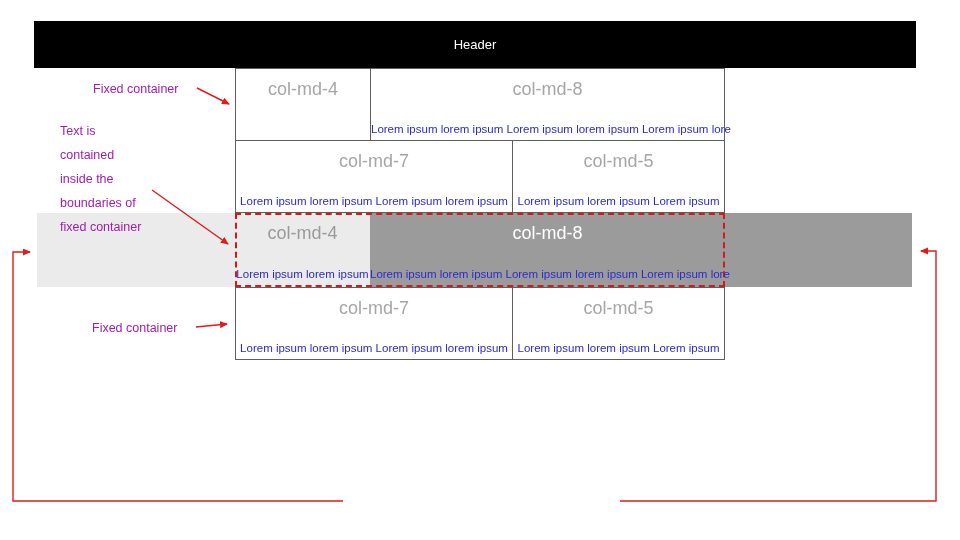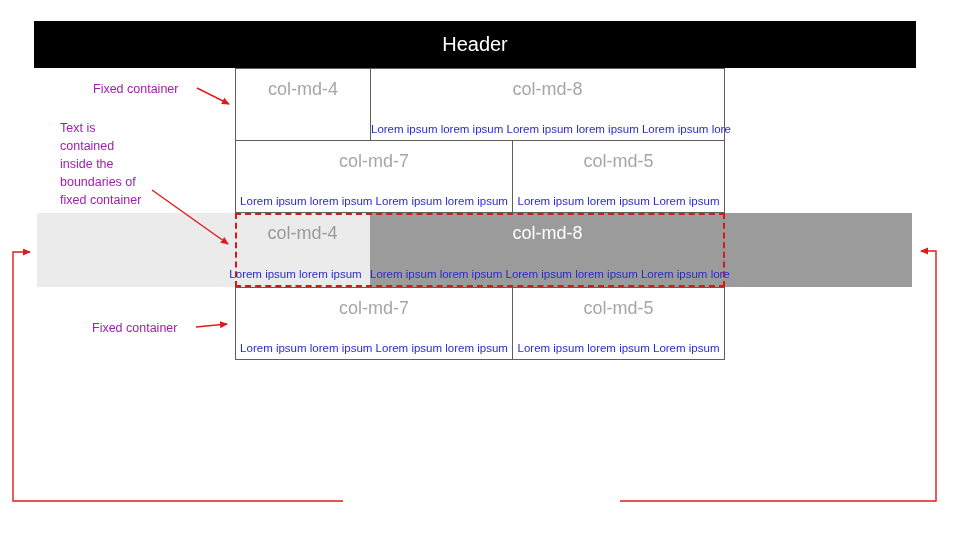--- a/index.html
+++ b/index.html
@@ -6,21 +6,21 @@
   .canvas {
     position:relative; width:960px; height:540px; overflow:hidden;
     font-family:"Liberation Sans", sans-serif; background:#ffffff;
   }
 
   
   .header {
     position:absolute; left:34px; top:21px; width:882px; height:47px;
     background:#000000; color:#ffffff;
     display:flex; align-items:center; justify-content:center;
-    font-size:20px;
+    font-size:13px;
   }
 
   
   .grid-row {
     position:absolute; left:235px; width:490px; height:73px;
     box-sizing:border-box; border:1px solid #5f5f5f;
     display:flex; background:#ffffff;
   }
   .row1 { top:68px; }
   .row2 { top:140px; }
@@ -42,27 +42,27 @@
 
   
   .bleed-light { position:absolute; left:37px;  top:213px; width:333px; height:74px; background:#ebebeb; }
   .bleed-dark  { position:absolute; left:370px; top:213px; width:542px; height:74px; background:#9b9b9b; }
   .dashed-box  {
     position:absolute; left:235px; top:213px; width:490px; height:74px;
     box-sizing:border-box; border:2px dashed #d21a1a;
   }
   .r3-label-1 { position:absolute; left:235px; top:223px; width:135px; text-align:center; font-size:18px; color:#9a9a9a; }
   .r3-label-2 { position:absolute; left:370px; top:223px; width:355px; text-align:center; font-size:18px; color:#ffffff; }
-  .r3-lorem-1 { position:absolute; left:228px; top:268px; width:135px; text-align:center; font-size:11.5px; color:#2a2ad0; white-space:nowrap; }
+  .r3-lorem-1 { position:absolute; left:235px; top:268px; width:135px; text-align:center; font-size:11.5px; color:#2a2ad0; white-space:nowrap; }
   .r3-lorem-2 { position:absolute; left:370px; top:268px; width:355px; text-align:center; font-size:11.5px; color:#2a2ad0; white-space:nowrap; }
 
   
   .ann { position:absolute; color:#a21caf; font-size:12.5px; white-space:nowrap; }
   .ann-top    { left:93px; top:82px; }
-  .ann-multi  { left:60px; top:119px; white-space:pre-line; line-height:18px; }
+  .ann-multi  { left:60px; top:119px; white-space:pre-line; line-height:24px; }
   .ann-bottom { left:92px; top:321px; }
   .ann-bleed  { left:0; right:0; top:495px; text-align:center; }
 
   .arrows { position:absolute; left:0; top:0; pointer-events:none; }
 </style>
 </head>
 <body>
 
 <div class="canvas">
 

